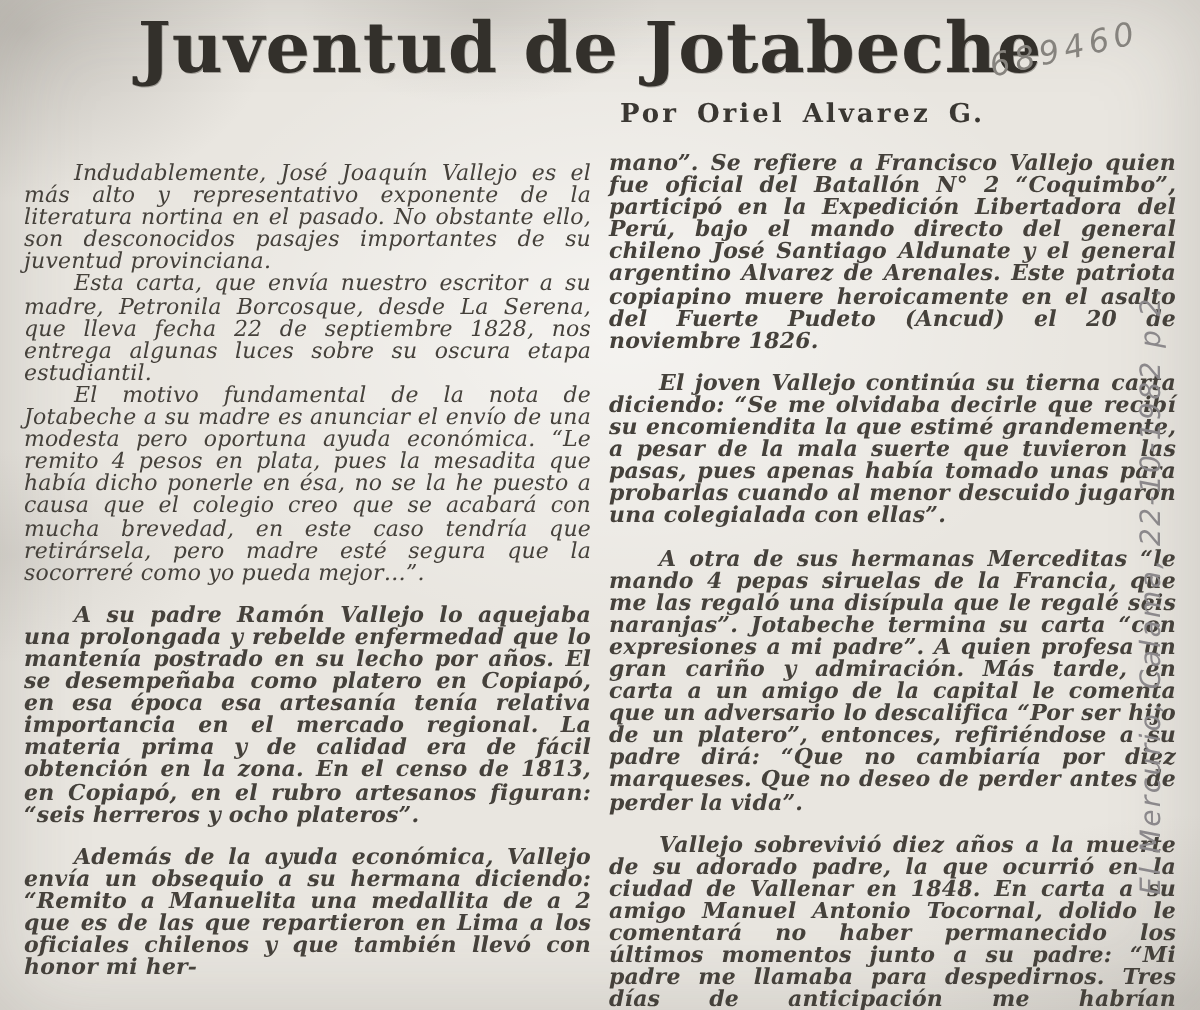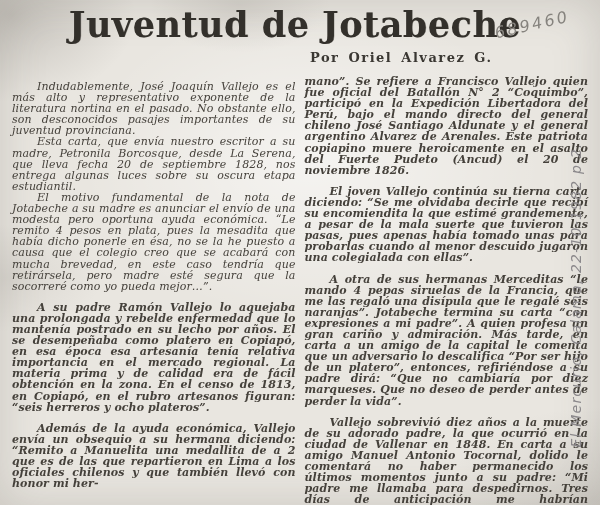--- a/index.html
+++ b/index.html
@@ -96,21 +96,21 @@
 
   <h1 class="title">Juventud de Jotabeche</h1>
 
   <div class="catalog-number">689460</div>
 
   <div class="byline">Por Oriel Alvarez G.</div>
 
   <div class="cols">
     <div class="col col-left">
       <p>Indudablemente, José Joaquín Vallejo es el más alto y representativo exponente de la literatura nortina en el pasado. No obstante ello, son desconocidos pasajes importantes de su juventud provinciana.</p>
-      <p>Esta carta, que envía nuestro escritor a su madre, Petronila Borcosque, desde La Serena, que lleva fecha 20 de septiembre 1828, nos entrega algunas luces sobre su oscura etapa estudiantil.</p>
+      <p>Esta carta, que envía nuestro escritor a su madre, Petronila Borcosque, desde La Serena, que lleva fecha 22 de septiembre 1828, nos entrega algunas luces sobre su oscura etapa estudiantil.</p>
       <p>El motivo fundamental de la nota de Jotabeche a su madre es anunciar el envío de una modesta pero oportuna ayuda económica. “Le remito 4 pesos en plata, pues la mesadita que había dicho ponerle en ésa, no se la he puesto a causa que el colegio creo que se acabará con mucha brevedad, en este caso tendría que retirársela, pero madre esté segura que la socorreré como yo pueda mejor…”.</p>
       <p class="gap">A su padre Ramón Vallejo lo aquejaba una prolongada y rebelde enfermedad que lo mantenía postrado en su lecho por años. El se desempeñaba como platero en Copiapó, en esa época esa artesanía tenía relativa importancia en el mercado regional. La materia prima y de calidad era de fácil obtención en la zona. En el censo de 1813, en Copiapó, en el rubro artesanos figuran: “seis herreros y ocho plateros”.</p>
       <p class="gap">Además de la ayuda económica, Vallejo envía un obsequio a su hermana diciendo: “Remito a Manuelita una medallita de a 2 que es de las que repartieron en Lima a los oficiales chilenos y que también llevó con honor mi her-</p>
     </div>
     <div class="col col-right">
       <p class="no-indent">mano”. Se refiere a Francisco Vallejo quien fue oficial del Batallón N° 2 “Coquimbo”, participó en la Expedición Libertadora del Perú, bajo el mando directo del general chileno José Santiago Aldunate y el general argentino Alvarez de Arenales. Este patriota copiapino muere heroicamente en el asalto del Fuerte Pudeto (Ancud) el 20 de noviembre 1826.</p>
       <p class="gap">El joven Vallejo continúa su tierna carta diciendo: “Se me olvidaba decirle que recibí su encomiendita la que estimé grandemente, a pesar de la mala suerte que tuvieron las pasas, pues apenas había tomado unas para probarlas cuando al menor descuido jugaron una colegialada con ellas”.</p>
       <p class="gap">A otra de sus hermanas Merceditas “le mando 4 pepas siruelas de la Francia, que me las regaló una disípula que le regalé seis naranjas”. Jotabeche termina su carta “con expresiones a mi padre”. A quien profesa un gran cariño y admiración. Más tarde, en carta a un amigo de la capital le comenta que un adversario lo descalifica “Por ser hijo de un platero”, entonces, refiriéndose a su padre dirá: “Que no cambiaría por diez marqueses. Que no deseo de perder antes de perder la vida”.</p>
       <p class="gap">Vallejo sobrevivió diez años a la muerte de su adorado padre, la que ocurrió en la ciudad de Vallenar en 1848. En carta a su amigo Manuel Antonio Tocornal, dolido le comentará no haber permanecido los últimos momentos junto a su padre: “Mi padre me llamaba para despedirnos. Tres días de anticipación me habrían proporcionado esa dicha., bien amarga en verdad, pero que debe dejar un recuerdo profundamente santo y religioso”.</p>
     </div>

